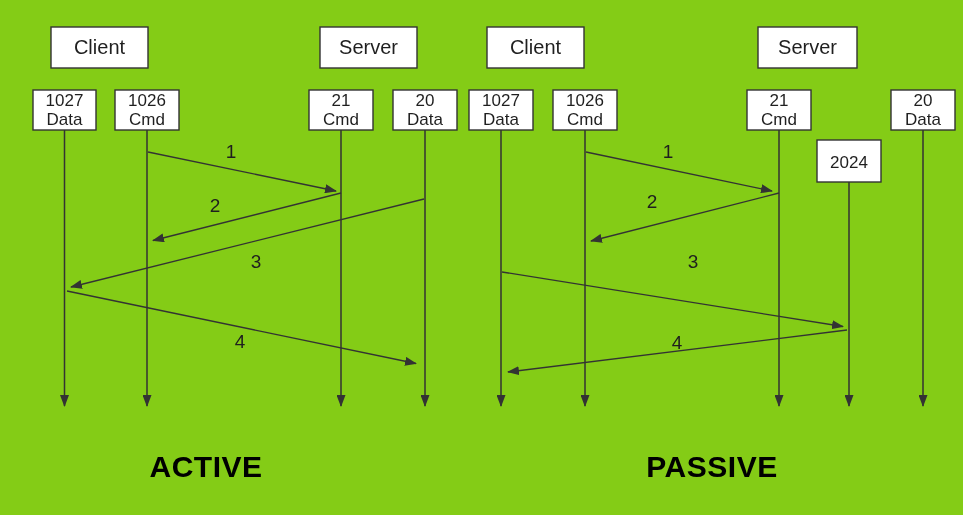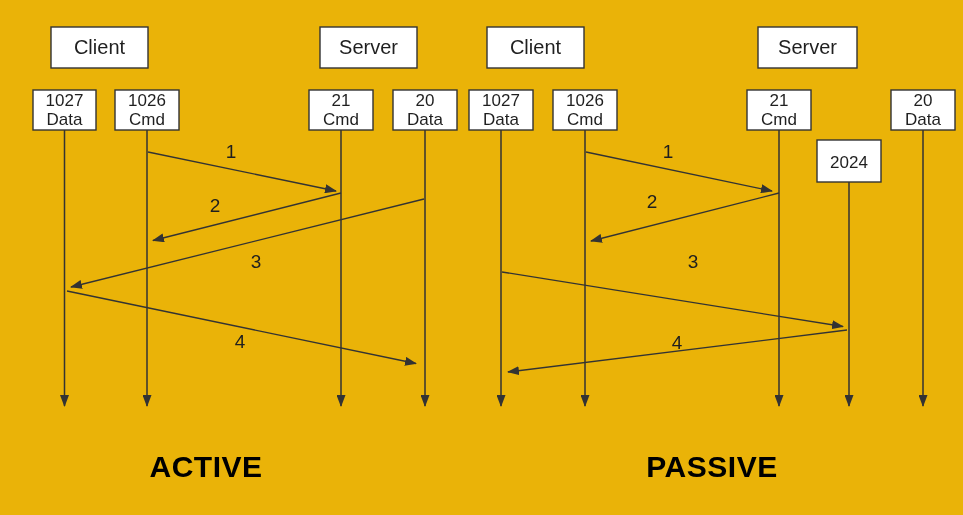--- a/index.html
+++ b/index.html
@@ -8,21 +8,21 @@
     background: #ffffff;
     width: 963px;
     height: 515px;
     overflow: hidden;
     font-family: "Liberation Sans", sans-serif;
   }
   .stage {
     position: relative;
     width: 963px;
     height: 515px;
-    background: #eab308;
+    background: #84cc16;
   }
   svg text {
     fill: #1f1f1f;
     font-family: "Liberation Sans", sans-serif;
   }
   .node-box {
     fill: #ffffff;
     stroke: #333333;
     stroke-width: 1.4;
   }

